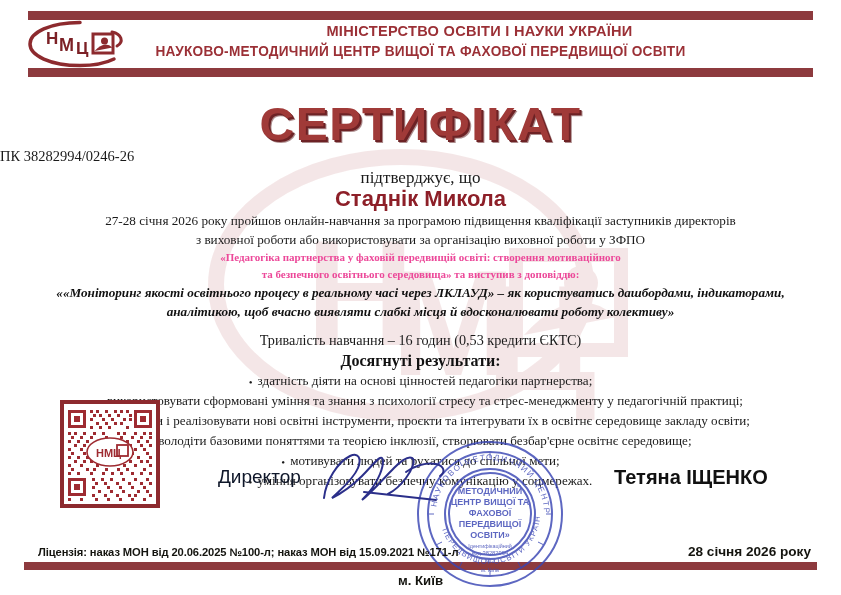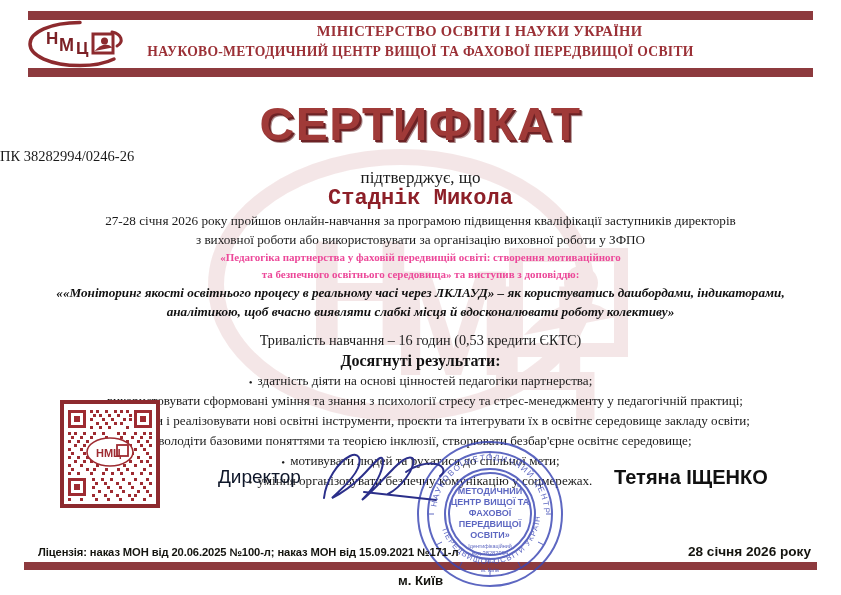--- a/index.html
+++ b/index.html
@@ -52,21 +52,21 @@
     width: 110px; height: 48px;
     z-index: 5;
   }
   .logo svg { width: 100%; height: 100%; display: block; }
 
   .head-text {
     position: absolute;
     left: 130px; right: 12px; top: 22px;
     text-align: center;
     z-index: 4;
-    font-family: Liberation Serif, serif;
+    font-family: Liberation Sans, sans-serif;
     color: #9b3036;
     font-weight: bold;
     letter-spacing: .3px;
     line-height: 1.16;
   }
   .head-line1 { font-size: 15.5px; transform: scaleX(.94); transform-origin: center; }
   .head-line2 { font-size: 15.5px; transform: scaleX(.88); transform-origin: center; margin-top: 2px; margin-left: -118px; }
 
   
   .cert-title {
@@ -97,21 +97,21 @@
     z-index: 4;
     font-size: 17px;
     color: #1a1a1a;
   }
 
   .recipient {
     position: absolute;
     left: 0; right: 0; top: 186px;
     text-align: center;
     z-index: 4;
-    font-family: Liberation Mono, monospace;
+    font-family: Liberation Sans, sans-serif;
     font-weight: bold;
     font-size: 22px;
     color: #8d1f28;
   }
 
   
   .body-block {
     position: absolute;
     left: 18px; right: 18px; top: 212px;
     z-index: 4;

